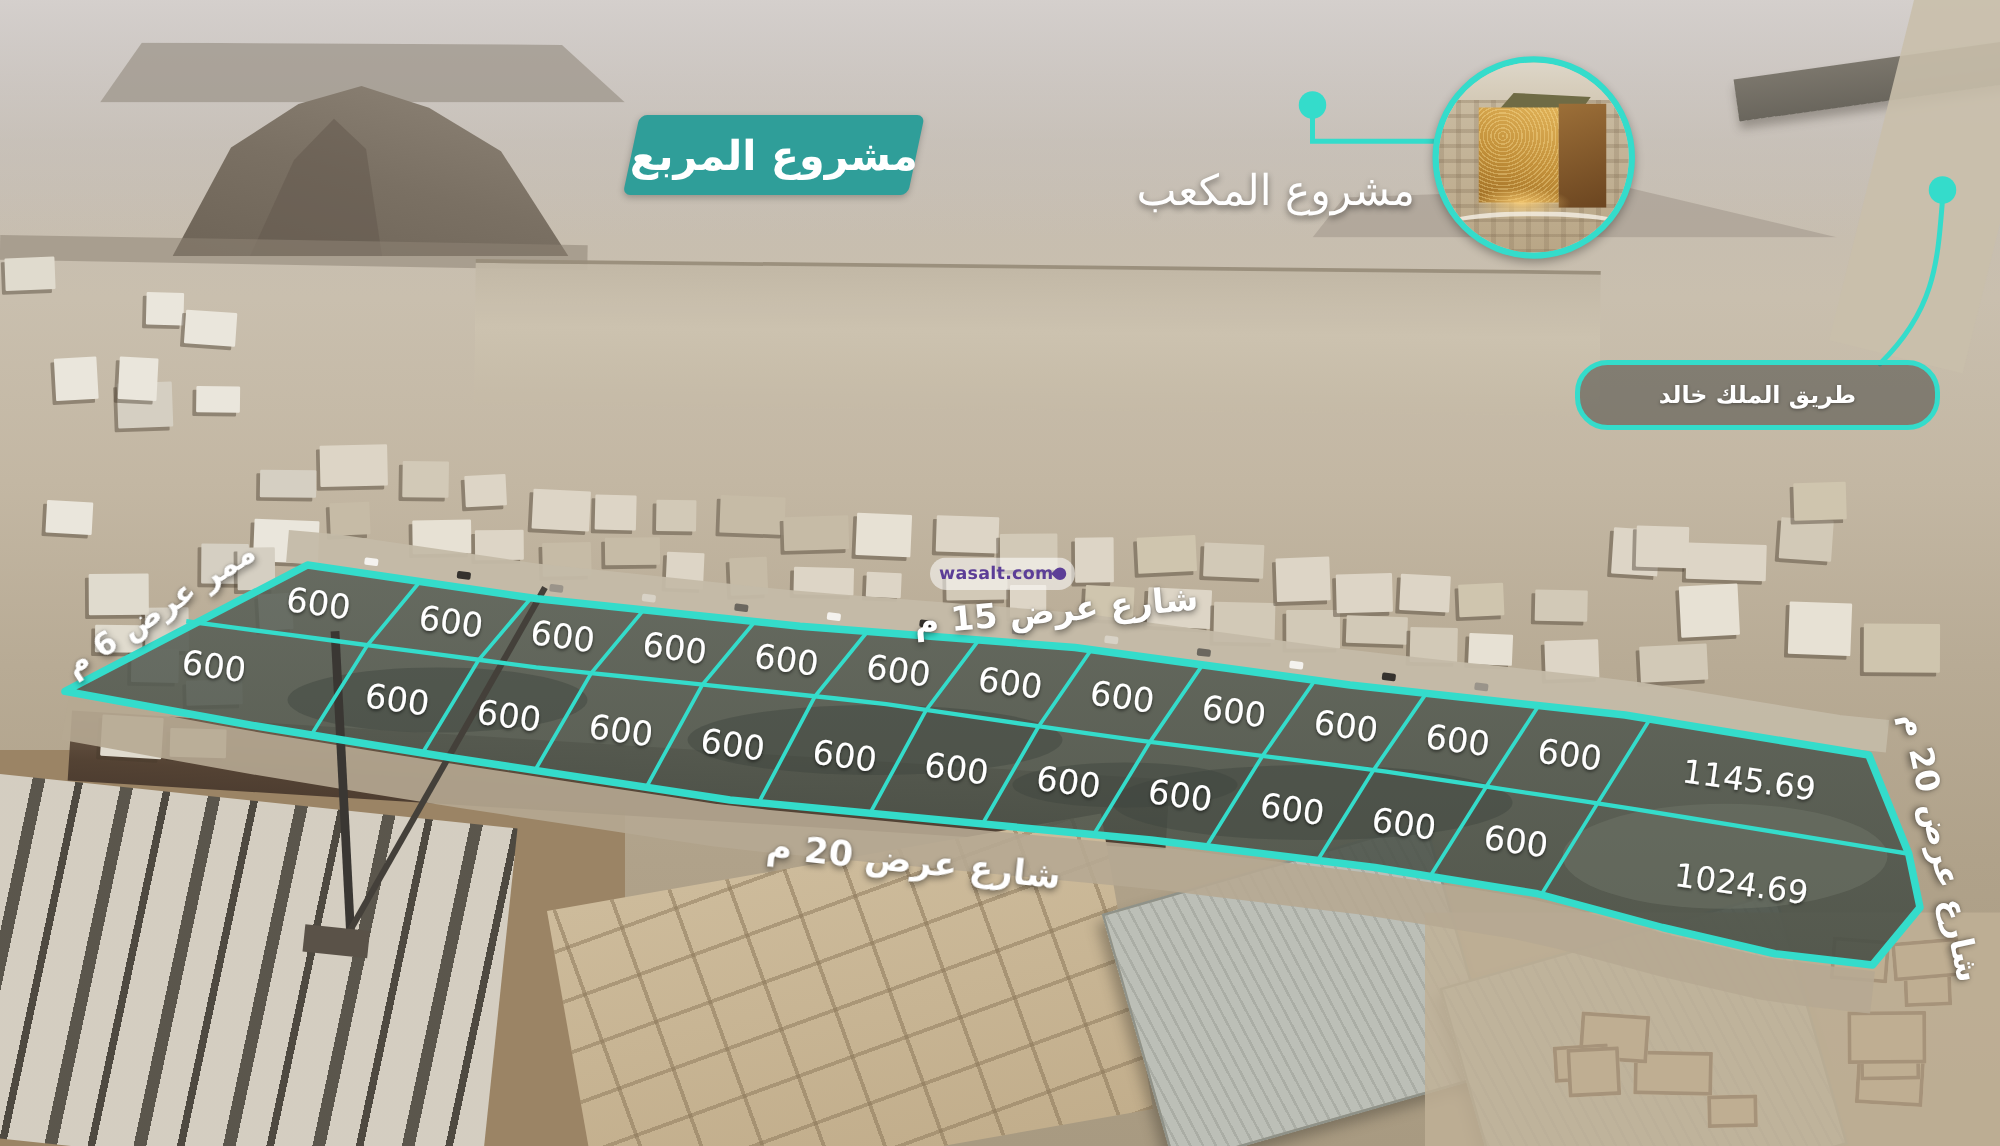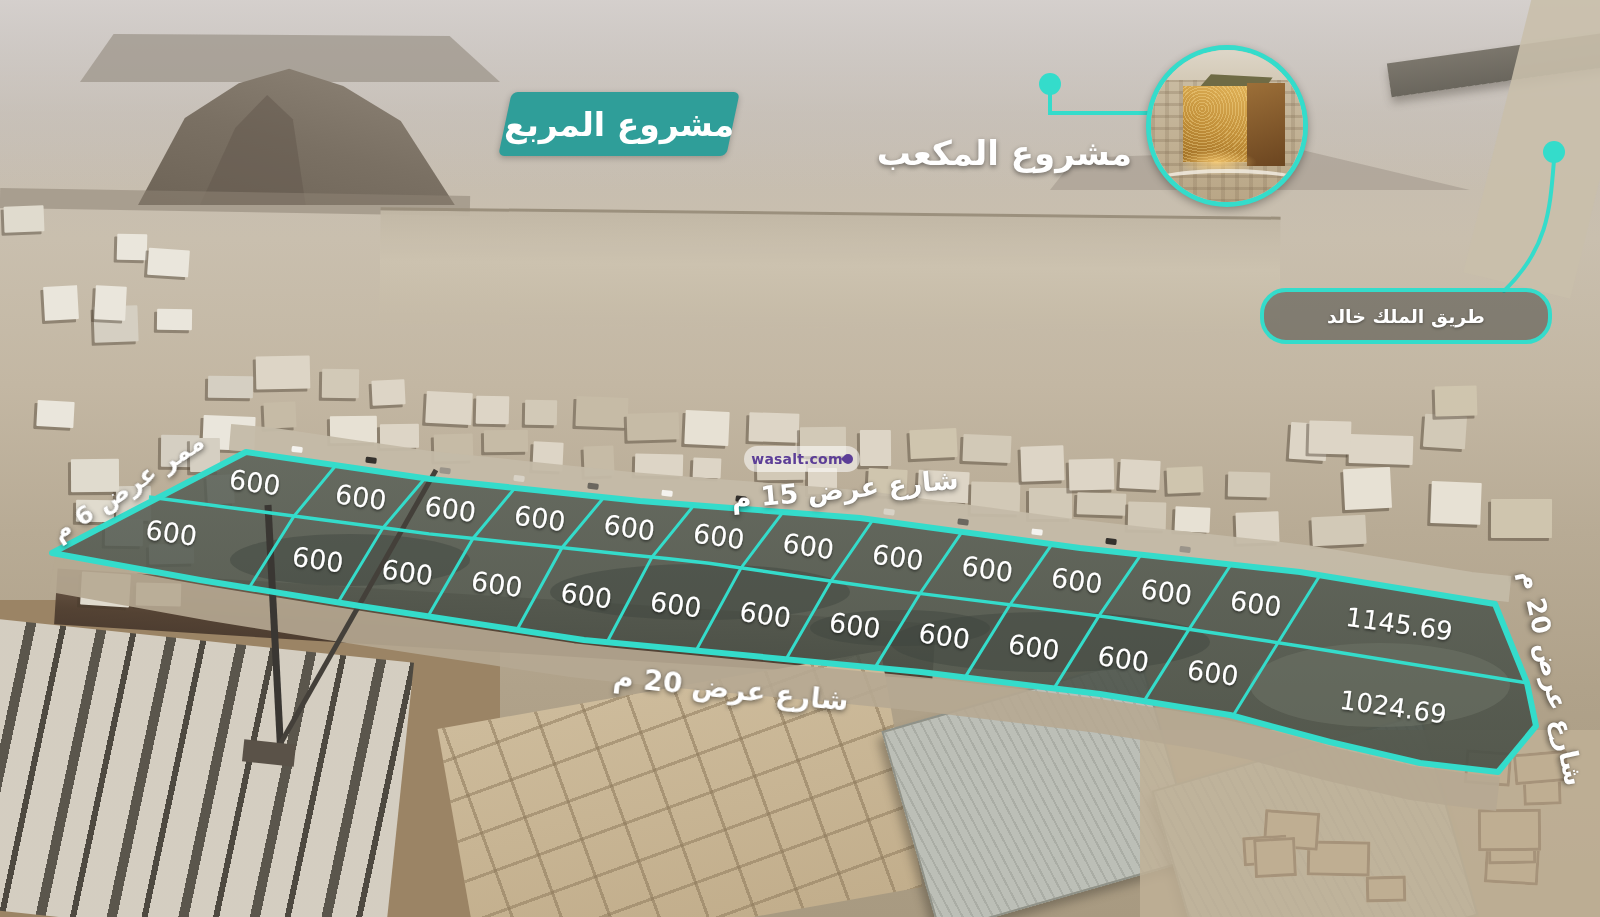--- a/index.html
+++ b/index.html
@@ -73,21 +73,21 @@
   .mk-cube-front{position:absolute;left:21%;top:24%;width:42%;height:50%;
     background:
       repeating-radial-gradient(circle at 30% 30%,rgba(255,230,160,.35) 0 1px,transparent 1px 3px),
       linear-gradient(200deg,#e0b258,#c2903a 55%,#a06f26);}
   .mk-cube-side{position:absolute;left:63%;top:22%;width:25%;height:54%;
     background:linear-gradient(160deg,#9c6f38,#70492160%,#6b4520);
     background:linear-gradient(160deg,#9c6f38,#6b4520);}
   .mk-glow{position:absolute;left:18%;top:66%;width:52%;height:16%;background:radial-gradient(ellipse,rgba(255,210,120,.8),rgba(255,210,120,0) 70%);}
   .mk-road{position:absolute;left:-10%;top:78%;width:120%;height:26%;border-radius:50%;
     border-top:4px solid rgba(245,240,230,.8);background:transparent;}
-  .mukaab-label{color:#fff;font-size:34px;font-weight:bold;white-space:nowrap;z-index:10;
+  .mukaab-label{color:#fff;font-size:34px;font-weight:normal;white-space:nowrap;z-index:10;
     text-shadow:0 2px 5px rgba(0,0,0,.45);}
   .watermark{left:744px;top:446px;width:116px;height:26px;border-radius:13px;
     background:rgba(255,255,255,.55);display:flex;align-items:center;justify-content:center;gap:0;
     z-index:10;}
   .watermark .wm-text{color:var(--wm-purple);font-size:14px;font-weight:bold;letter-spacing:.2px;}
   .wm-pin{width:10px;height:10px;background:var(--wm-purple);border-radius:50% 50% 50% 0;
     transform:rotate(45deg);}
   svg.overlay{position:absolute;left:0;top:0;z-index:5;}
   .bld{position:absolute;border-radius:1px;}
 </style>

